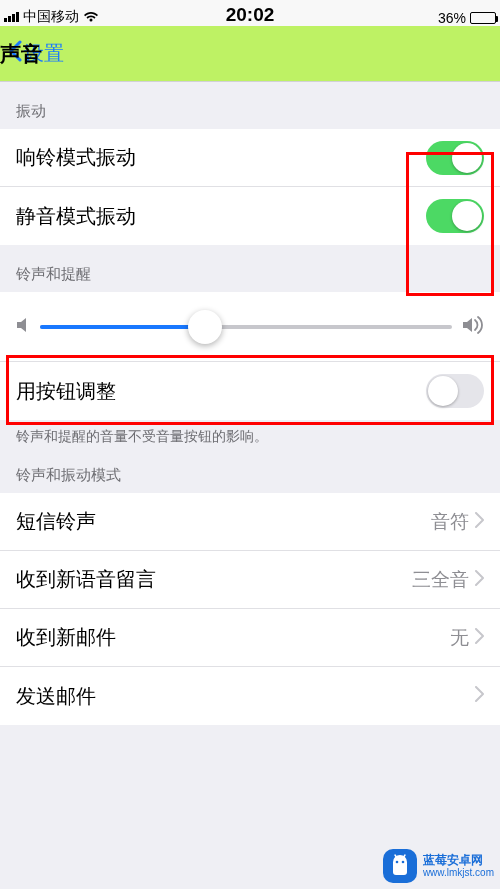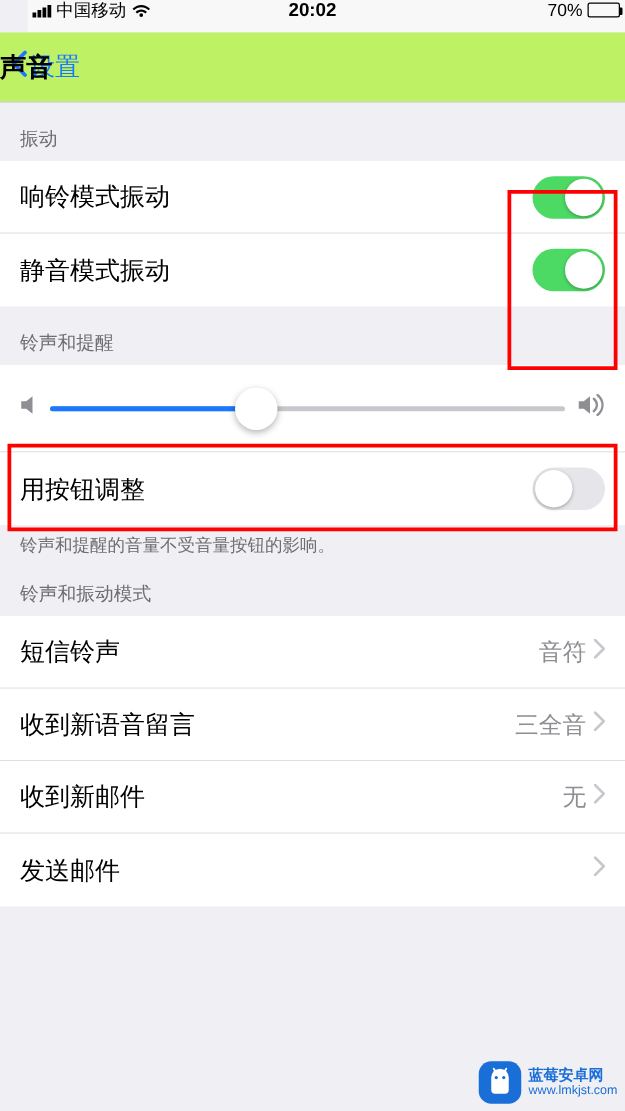--- a/index.html
+++ b/index.html
@@ -7,30 +7,29 @@
   body {
     font-family: -apple-system, "Helvetica Neue", Arial, sans-serif;
     background: #efeff4;
     color: #000;
     position: relative;
   }
   
   .status-bar {
     height: 26px;
     display: flex;
-    align-items: flex-start;
+    align-items: flex-end;
     justify-content: space-between;
     padding: 0 4px;
     font-size: 14px;
     font-weight: 500;
     background: #f8f8f8;
-    margin-left: 22px;
   }
   .status-left, .status-right { display: flex; align-items: center; gap: 4px; }
-  .status-center { position: absolute; left: 0; right: 0; text-align: center; font-size: 15px; font-weight: 600; pointer-events: none;}
+  .status-center { position: absolute; left: 0; right: 0; text-align: center; font-size: 19px; font-weight: 600; pointer-events: none;}
   .signal-bars { display: inline-flex; align-items: flex-end; gap: 1px; }
   .signal-bars span { width: 3px; background:#000; display:inline-block; }
   .signal-bars span:nth-child(1){height:4px}
   .signal-bars span:nth-child(2){height:6px}
   .signal-bars span:nth-child(3){height:8px}
   .signal-bars span:nth-child(4){height:10px}
   .wifi-icon svg { display:block; }
   .battery {
     width: 26px; height: 12px; border:1px solid #000; border-radius:2px; position:relative;
   }
@@ -130,21 +129,21 @@
     </span>
     <span>中国移动</span>
     <span class="wifi-icon">
       <svg width="16" height="12" viewBox="0 0 16 12">
           <path d="M8 10.5a1.5 1.5 0 100-3 1.5 1.5 0 000 3zM3.5 6.5C4.7 5.3 6.3 4.6 8 4.6s3.3.7 4.5 1.9l-1.2 1.2C10.4 6.8 9.2 6.3 8 6.3s-2.4.5-3.3 1.4L3.5 6.5zM1 4C2.9 2.1 5.4 1 8 1s5.1 1.1 7 3l-1.2 1.2C12.2 3.6 10.2 2.7 8 2.7S3.8 3.6 2.2 5.2L1 4z" fill="#000"></path>
         </svg>
     </span>
   </div>
   <div class="status-center">20:02</div>
   <div class="status-right">
-    <span>70%</span>
+    <span>36%</span>
     <span class="battery"><span class="battery-fill"></span></span>
   </div>
 </div>
 
 <div class="nav-bar">
   <div class="back-btn">
     <span>
       <svg width="14" height="22" viewBox="0 0 14 22">
           <path d="M12 2L3 11l9 9" stroke="#1978ff" stroke-width="3" fill="none" stroke-linecap="round" stroke-linejoin="round"></path>
         </svg>

